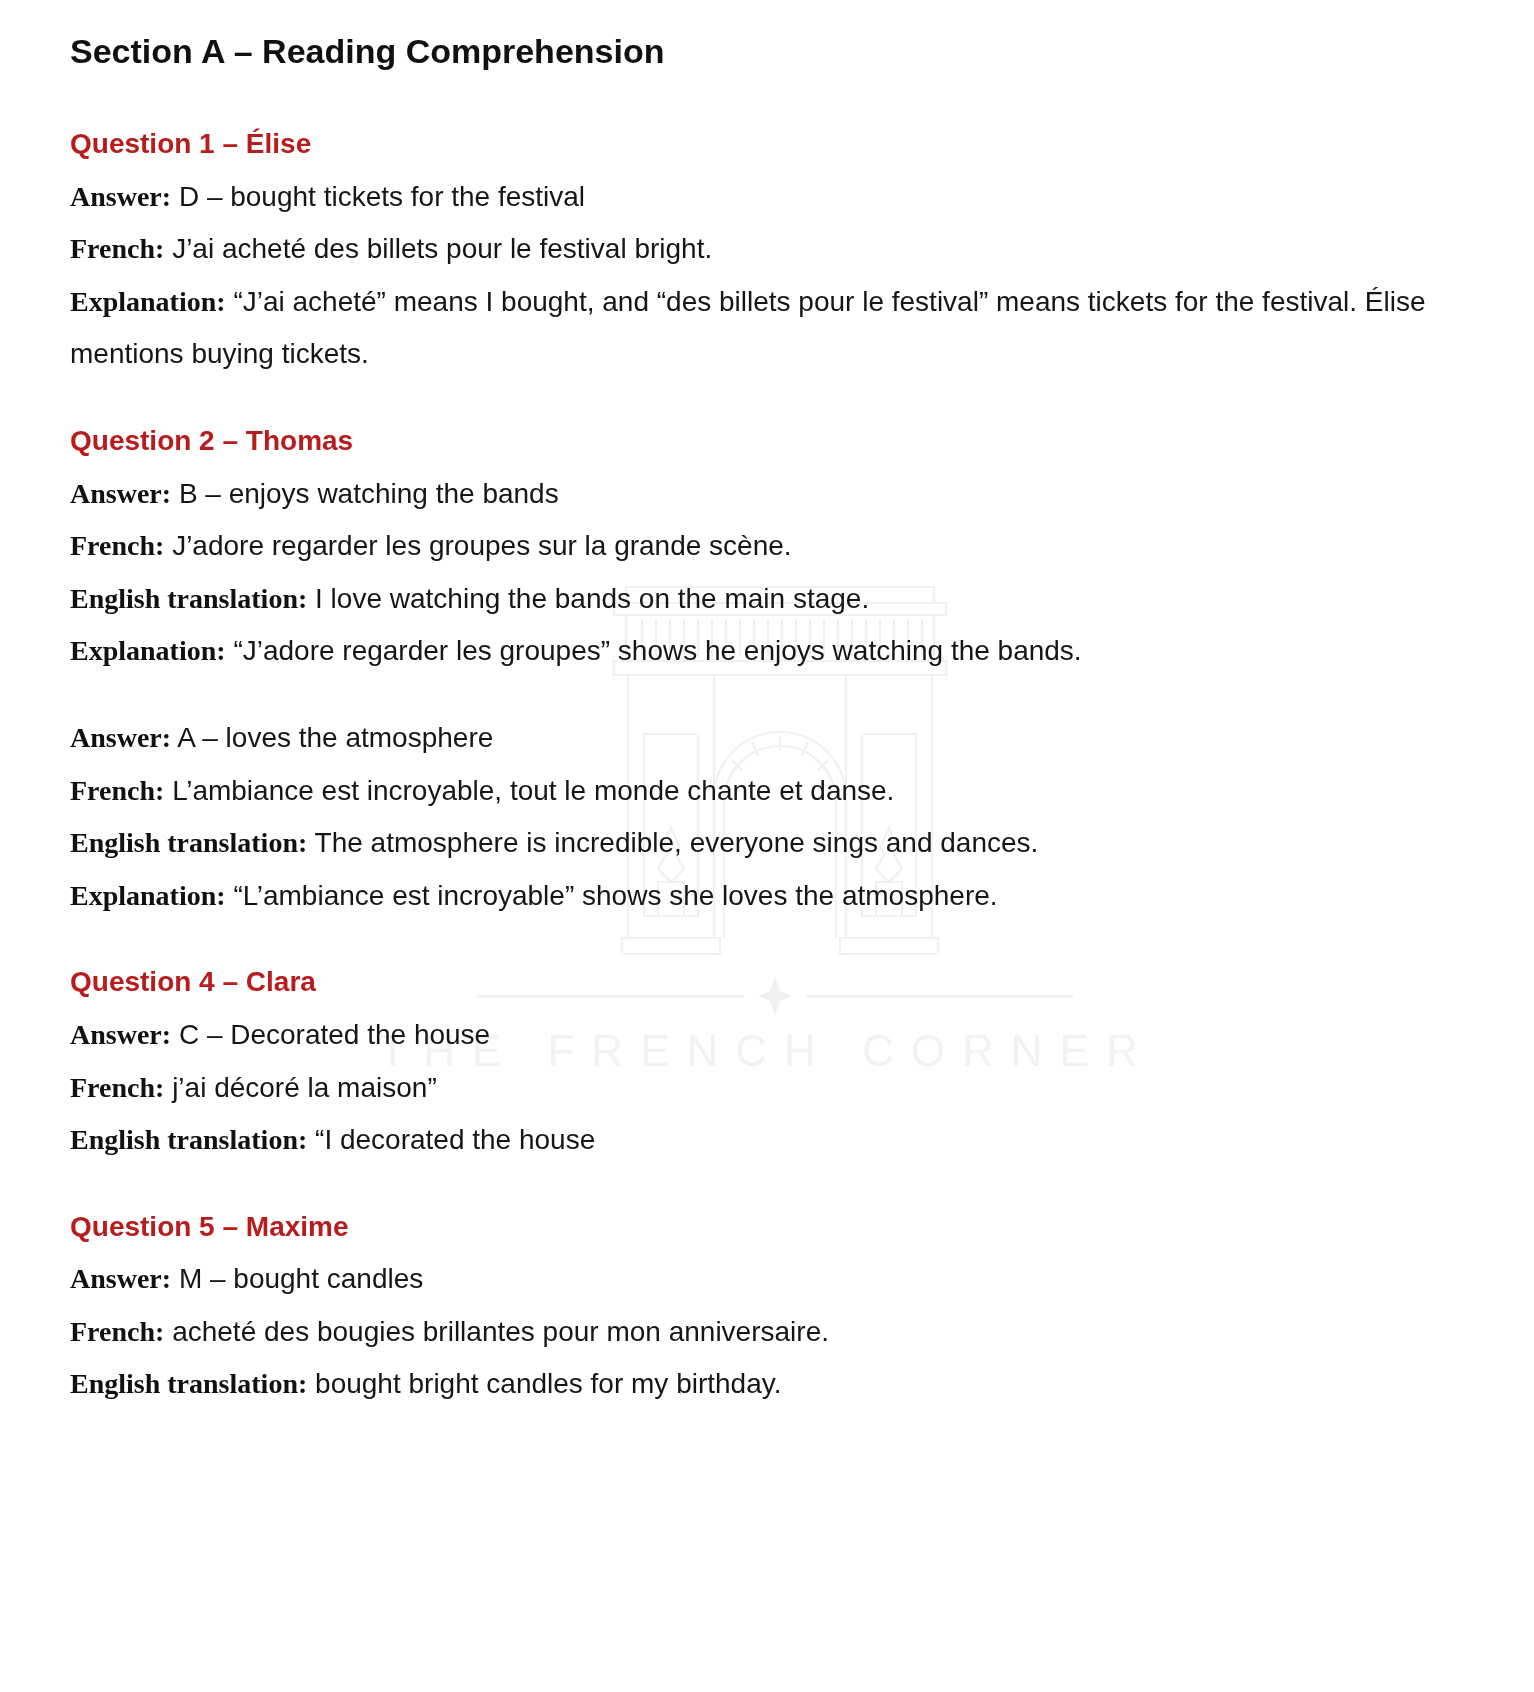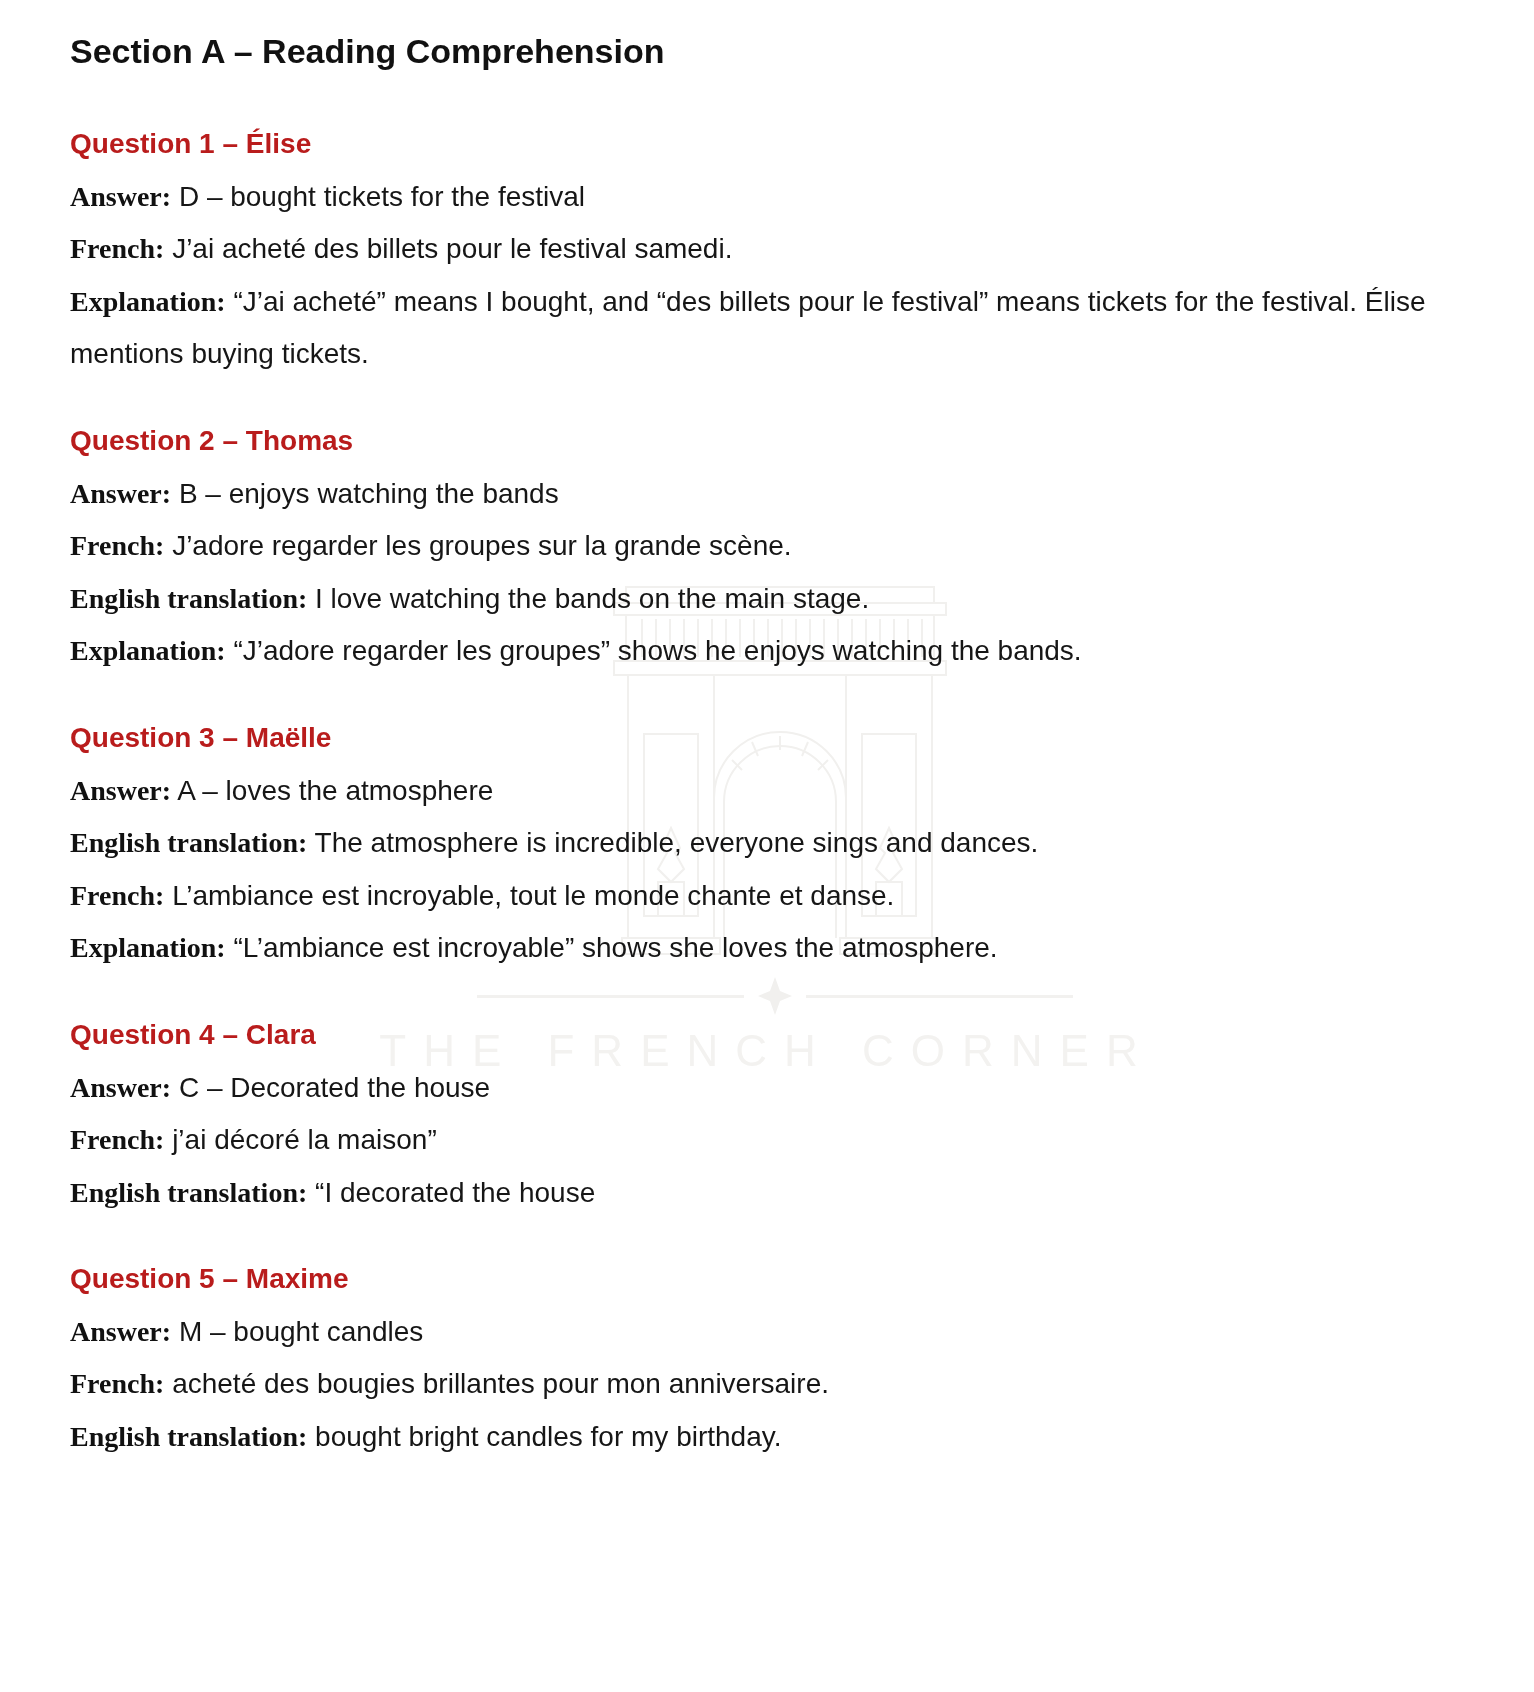--- a/index.html
+++ b/index.html
@@ -125,37 +125,36 @@
   <div class="wm-text">THE FRENCH CORNER</div>
 </div>
 
 <main class="doc">
 
   <h1 class="doc-title">Section A – Reading Comprehension</h1>
 
   <section class="qa-block">
     <h2 class="qa-heading">Question 1 – Élise</h2>
     <p><strong>Answer:</strong> <span>D – bought tickets for the festival</span></p>
-    <p><strong>French:</strong> <span>J’ai acheté des billets pour le festival samedi.</span></p>
+    <p><strong>French:</strong> <span>J’ai acheté des billets pour le festival bright.</span></p>
     <p><strong>Explanation:</strong> <span>“J’ai acheté” means I bought, and “des billets pour le festival” means tickets for the festival. Élise mentions buying tickets.</span></p>
   </section>
 
   <section class="qa-block">
     <h2 class="qa-heading">Question 2 – Thomas</h2>
     <p><strong>Answer:</strong> <span>B – enjoys watching the bands</span></p>
     <p><strong>French:</strong> <span>J’adore regarder les groupes sur la grande scène.</span></p>
     <p><strong>English translation:</strong> <span>I love watching the bands on the main stage.</span></p>
     <p><strong>Explanation:</strong> <span>“J’adore regarder les groupes” shows he enjoys watching the bands.</span></p>
   </section>
 
   <section class="qa-block">
-    <h2 class="qa-heading">Question 3 – Maëlle</h2>
     <p><strong>Answer:</strong> <span>A – loves the atmosphere</span></p>
+    <p><strong>French:</strong> <span>L’ambiance est incroyable, tout le monde chante et danse.</span></p>
     <p><strong>English translation:</strong> <span>The atmosphere is incredible, everyone sings and dances.</span></p>
-    <p><strong>French:</strong> <span>L’ambiance est incroyable, tout le monde chante et danse.</span></p>
     <p><strong>Explanation:</strong> <span>“L’ambiance est incroyable” shows she loves the atmosphere.</span></p>
   </section>
 
   <section class="qa-block">
     <h2 class="qa-heading">Question 4 – Clara</h2>
     <p><strong>Answer:</strong> <span>C – Decorated the house</span></p>
     <p><strong>French:</strong> <span>j’ai décoré la maison”</span></p>
     <p><strong>English translation:</strong> <span>“I decorated the house</span></p>
   </section>
 

